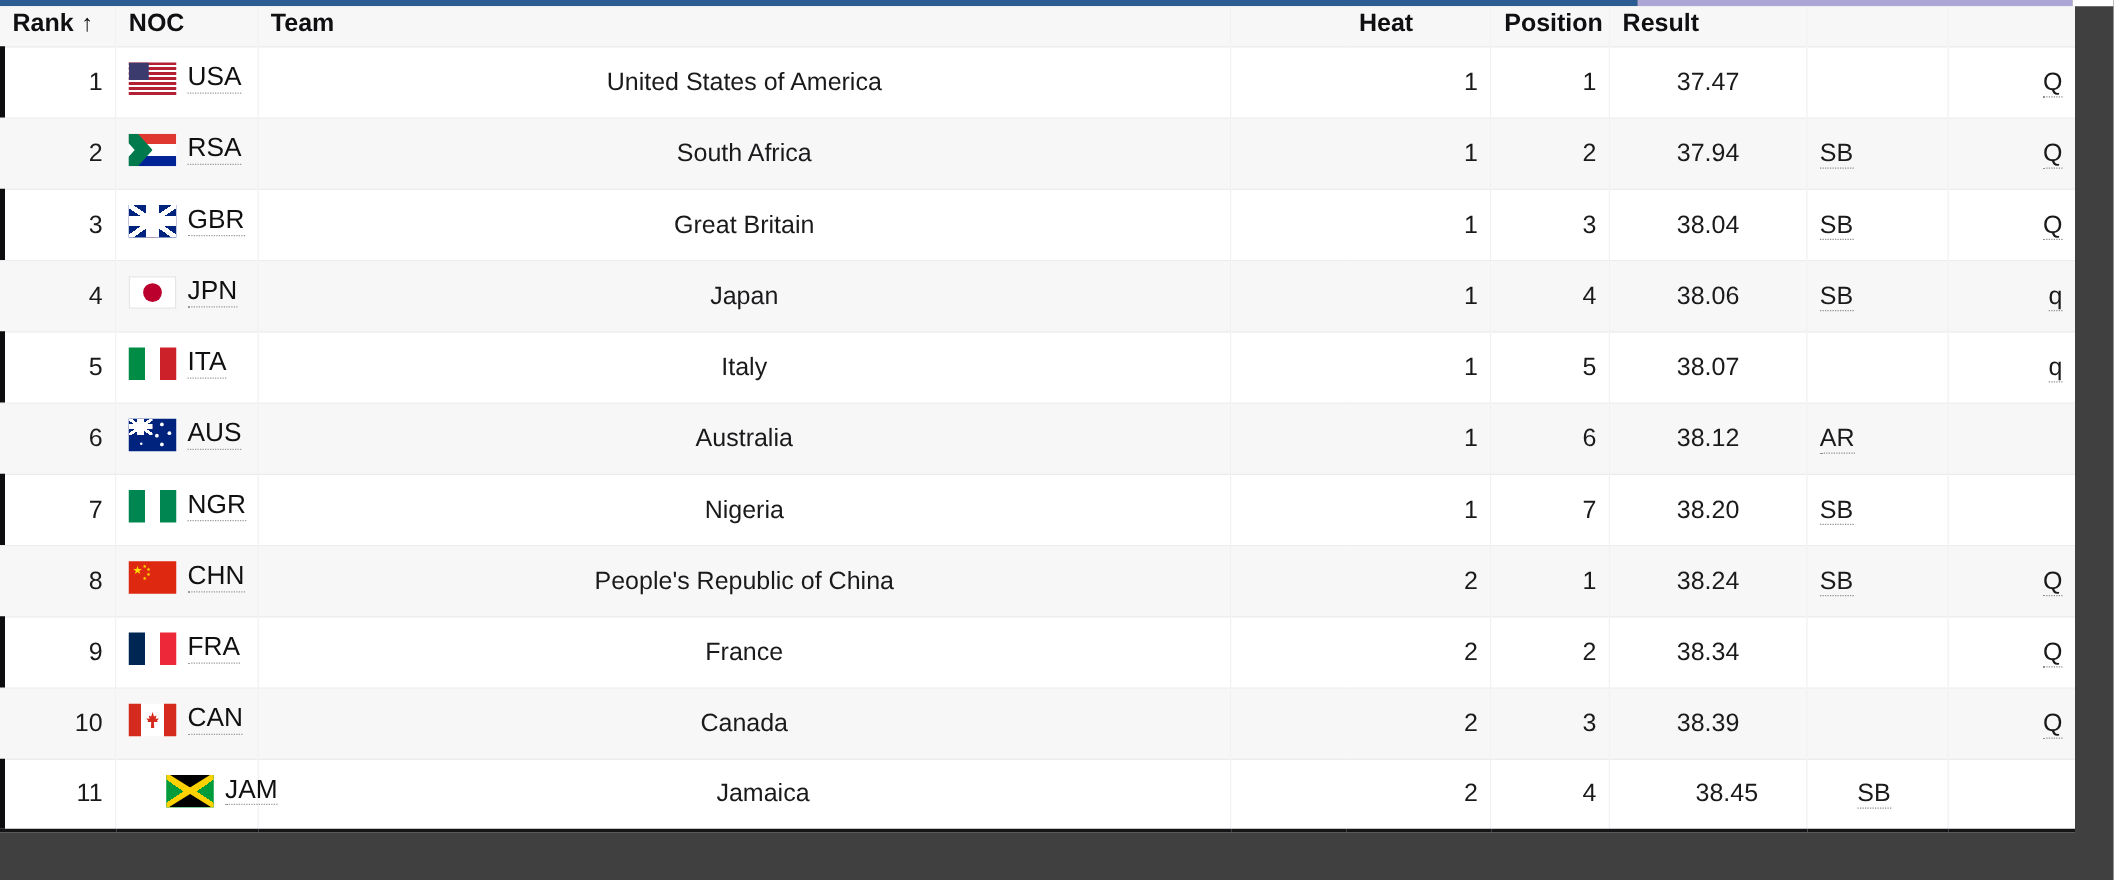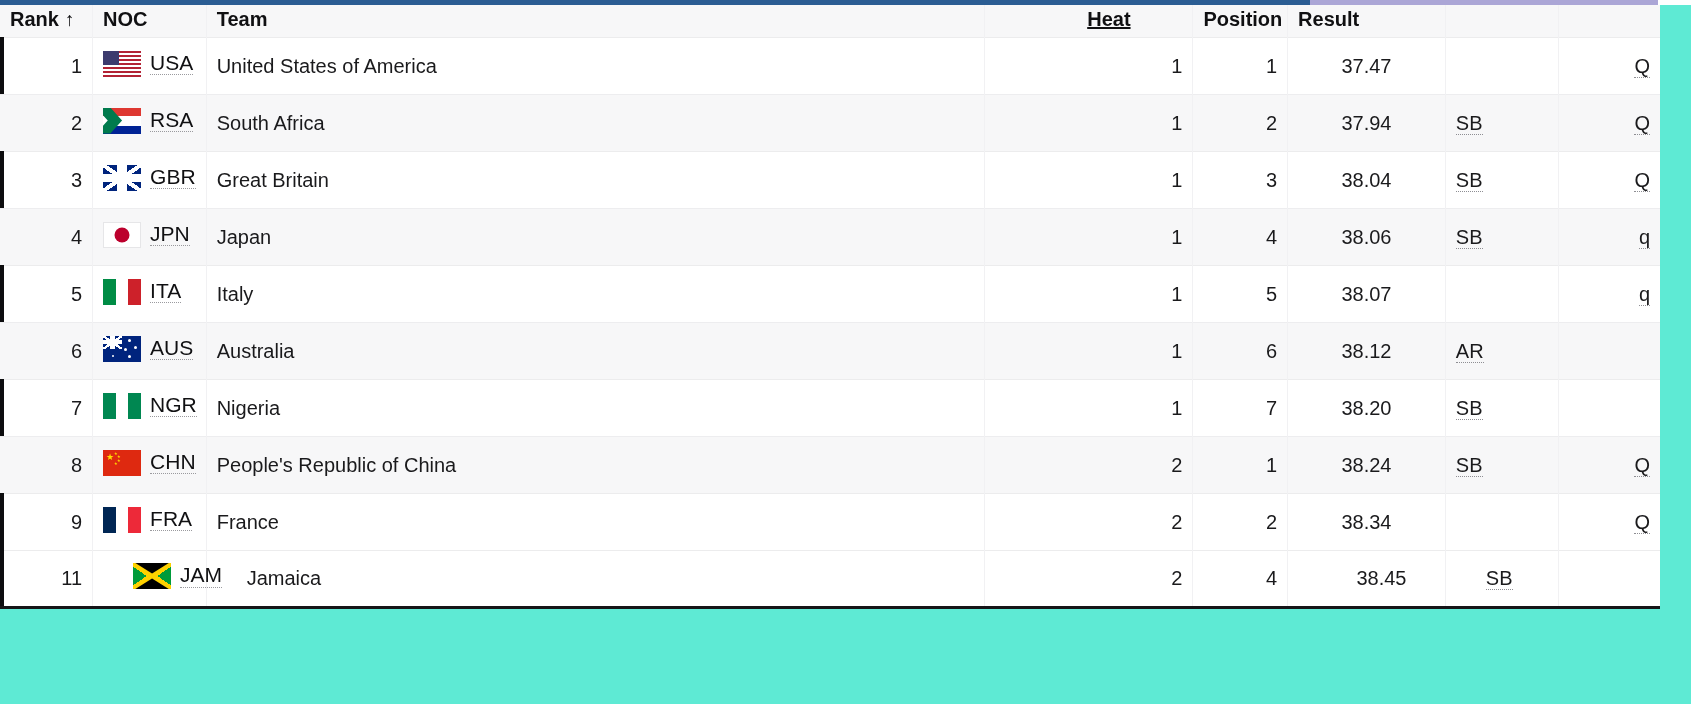--- a/index.html
+++ b/index.html
@@ -6,21 +6,21 @@
   html, body {
     margin: 0; padding: 0;
     background: #ffffff;
     font-family: "Liberation Sans", sans-serif;
   }
   #root {
     width: 1691px;
     height: 704px;
     position: relative;
     overflow: hidden;
-    background: #5eead4;
+    background: #404040;
   }
 
   
   .top-accents {
     position: absolute;
     top: 0; left: 0;
     width: 1691px;
     height: 5px;
     display: flex;
   }
@@ -47,21 +47,21 @@
     height: 31px;
     text-align: left;
     vertical-align: middle;
     white-space: nowrap;
   }
 
   th.c-rank     { width: 88px;  text-align: left;  padding-left: 8px; }
   th.c-noc      { width: 108px; text-align: left;  padding-left: 4px; }
   th.c-team     { width: 740px; text-align: left;  padding-left: 14px; }
   th.c-blank    { width: 88px; }
-  th.c-heat     { width: 110px; text-align: right; padding-right: 14px; text-decoration: underline; }
+  th.c-heat     { width: 110px; text-align: right; padding-right: 14px; }
   th.c-pos      { width: 90px;  text-align: left;  padding-left: 0px; }
   th.c-result   { width: 150px; text-align: left;  padding-left: 12px; }
   th.c-record   { width: 108px; }
   th.c-qual     { width: 96px; }
 
   table.results tbody tr { height: 57px; }
   table.results tbody tr.odd  { background: #ffffff; }
   table.results tbody tr.even { background: #f7f7f8; }
 
   table.results tbody td {
@@ -118,21 +118,21 @@
     align-items: center;
     gap: 9px;
   }
   .noc-code {
     font-size: 21px;
     color: #101012;
     border-bottom: 1px dotted #9a9a9e;
     line-height: 1.05;
   }
 
-  td.team-cell  { padding-left: 14px; text-align: left; font-size: 21px; }
+  td.team-cell  { padding-left: 14px; text-align: center; font-size: 21px; }
   td.blank-cell { }
   td.heat-cell  { text-align: right; padding-right: 14px; }
   td.pos-cell   { text-align: right; padding-right: 18px; }
   td.result-cell{ text-align: center; padding-right: 14px; }
   td.record-cell{ }
   td.qual-cell  { text-align: right; padding-right: 22px; }
 
   .abbr {
     border-bottom: 1px dotted #8e8e93;
     line-height: 1.05;
@@ -453,20 +453,34 @@
               <span class="noc-code">FRA</span>
             </span></td>
           <td class="team-cell">France</td>
           <td class="blank-cell"></td>
           <td class="heat-cell">2</td>
           <td class="pos-cell">2</td>
           <td class="result-cell">38.34</td>
           <td class="record-cell"></td>
           <td class="qual-cell"><span class="abbr">Q</span></td>
         </tr>
+        <tr class="even">
+          <td class="rank-cell">10</td>
+          <td class="noc-cell"><span class="noc-inner">
+              <span class="flag can"></span>
+              <span class="noc-code">CAN</span>
+            </span></td>
+          <td class="team-cell">Canada</td>
+          <td class="blank-cell"></td>
+          <td class="heat-cell">2</td>
+          <td class="pos-cell">3</td>
+          <td class="result-cell">38.39</td>
+          <td class="record-cell"></td>
+          <td class="qual-cell"><span class="abbr">Q</span></td>
+        </tr>
         <tr class="odd">
           <td class="rank-cell">11</td>
           <td class="noc-cell"><span class="noc-inner">
               <span class="flag jam">
                 <span class="k-top"></span>
                 <span class="k-bot"></span>
               </span>
               <span class="noc-code">JAM</span>
             </span></td>
           <td class="team-cell">Jamaica</td>

